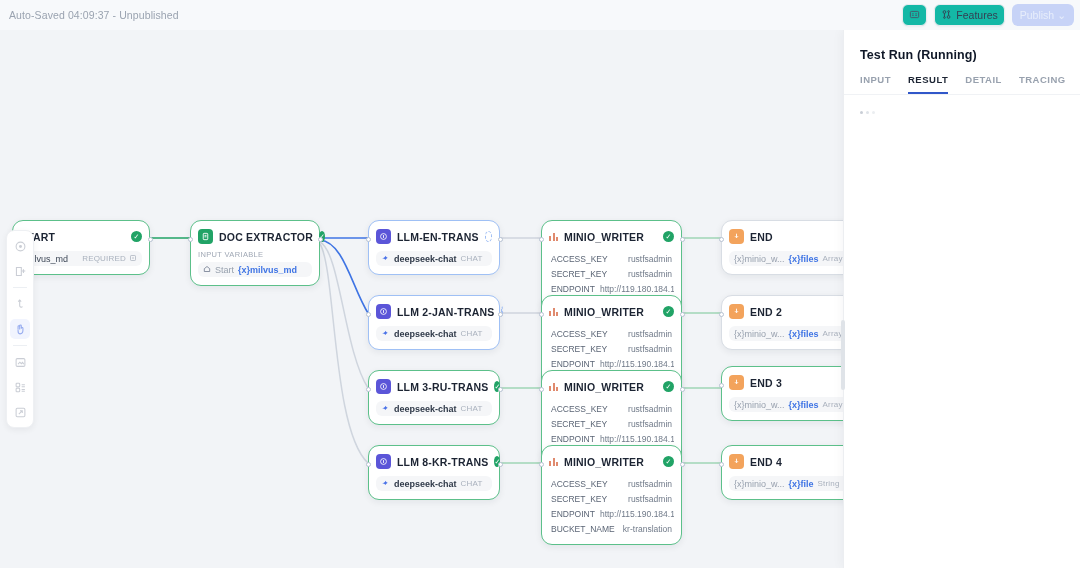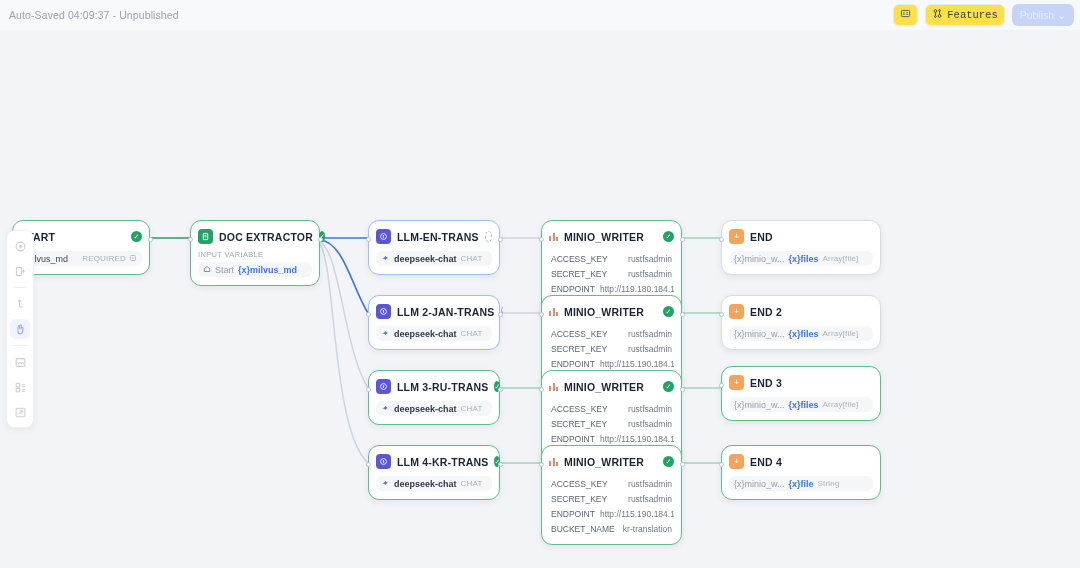--- a/index.html
+++ b/index.html
@@ -19,24 +19,24 @@
   }
   .autosave {
     font-size: 10.5px; color: #9aa3b0; padding-left: 9px; letter-spacing: .1px;
     white-space: nowrap;
   }
   .topright {
     position: absolute; right: 6px; top: 4px; height: 22px;
     display: flex; align-items: center; gap: 7px;
   }
   .tb-btn {
-    height: 22px; background: #fde047; border: 1px solid #eaecf0; border-radius: 6px;
+    height: 22px; background: #14b8a6; border: 1px solid #eaecf0; border-radius: 6px;
     display: flex; align-items: center; gap: 4px; padding: 0 6px;
     box-shadow: 0 1px 2px rgba(16,24,40,.05);
-    font-size: 10.5px; color: #344054; white-space: nowrap; font-family: Liberation Mono, monospace;
+    font-size: 10.5px; color: #344054; white-space: nowrap;
   }
   .tb-group {
     height: 22px; background: #fff; border: 1px solid #eaecf0; border-radius: 6px;
     display: flex; align-items: center; padding: 0 5px; gap: 5px;
     box-shadow: 0 1px 2px rgba(16,24,40,.05);
   }
   .run-label { font-size: 10.5px; color: #4a72e8; font-weight: 600; letter-spacing: .1px; }
   .sep { width: 1px; height: 12px; background: #eaecf0; }
   .publish {
     height: 22px; border-radius: 6px; background: #c7d3f7; color: #e7edfb;
@@ -398,21 +398,21 @@
     </div>
 
     <div class="node ok" style="left:368px; top:415px; width:132px;">
       <div class="nhead">
         <span class="nicon indigo">
           <svg width="9" height="9" viewBox="0 0 16 16" fill="none" stroke="#fff" stroke-width="1.5">
             <circle cx="8" cy="8" r="5.2"></circle>
               <path d="M8 5.4v5.2"></path>
           </svg>
         </span>
-        <span class="ntitle">LLM 4-KR-TRANS</span>
+        <span class="ntitle">LLM 8-KR-TRANS</span>
         <span class="dot-ok">✓</span>
       </div>
       <div class="chip" style="margin-top:6px;">
         <span>
           <svg width="9" height="9" viewBox="0 0 16 16" fill="#4a72e8">
             <path d="M2 9.5c3-.4 5-2.2 6.2-4.5.6 2 2 3.3 3.8 3.6-2 .8-3.4 2.1-4.2 3.9-1-1.6-3-2.6-5.8-3z"></path>
           </svg>
         </span>
         <span class="modelname">deepseek-chat</span>
         <span class="tag">CHAT</span>
@@ -612,14 +612,30 @@
       <div class="chip" style="margin-top:6px;">
         <span class="mut">{x}minio_w...</span>
         <span class="blue">{x}file</span>
         <span class="tag">String</span>
       </div>
       <span class="port l" style="top:18px;"></span>
     </div>
 
   </div>
 
+  <div class="panel">
+    <div class="pscroll"></div>
+    <h2>Test Run (Running)</h2>
+    <div class="tabs">
+      <div class="tab">INPUT</div>
+      <div class="tab active">RESULT</div>
+      <div class="tab">DETAIL</div>
+      <div class="tab">TRACING</div>
+    </div>
+    <div class="tab-underline"></div>
+    <div class="loading-dots">
+      <i></i>
+        <i></i>
+        <i></i>
+    </div>
+  </div>
 
 </div>
 
 </body></html>

